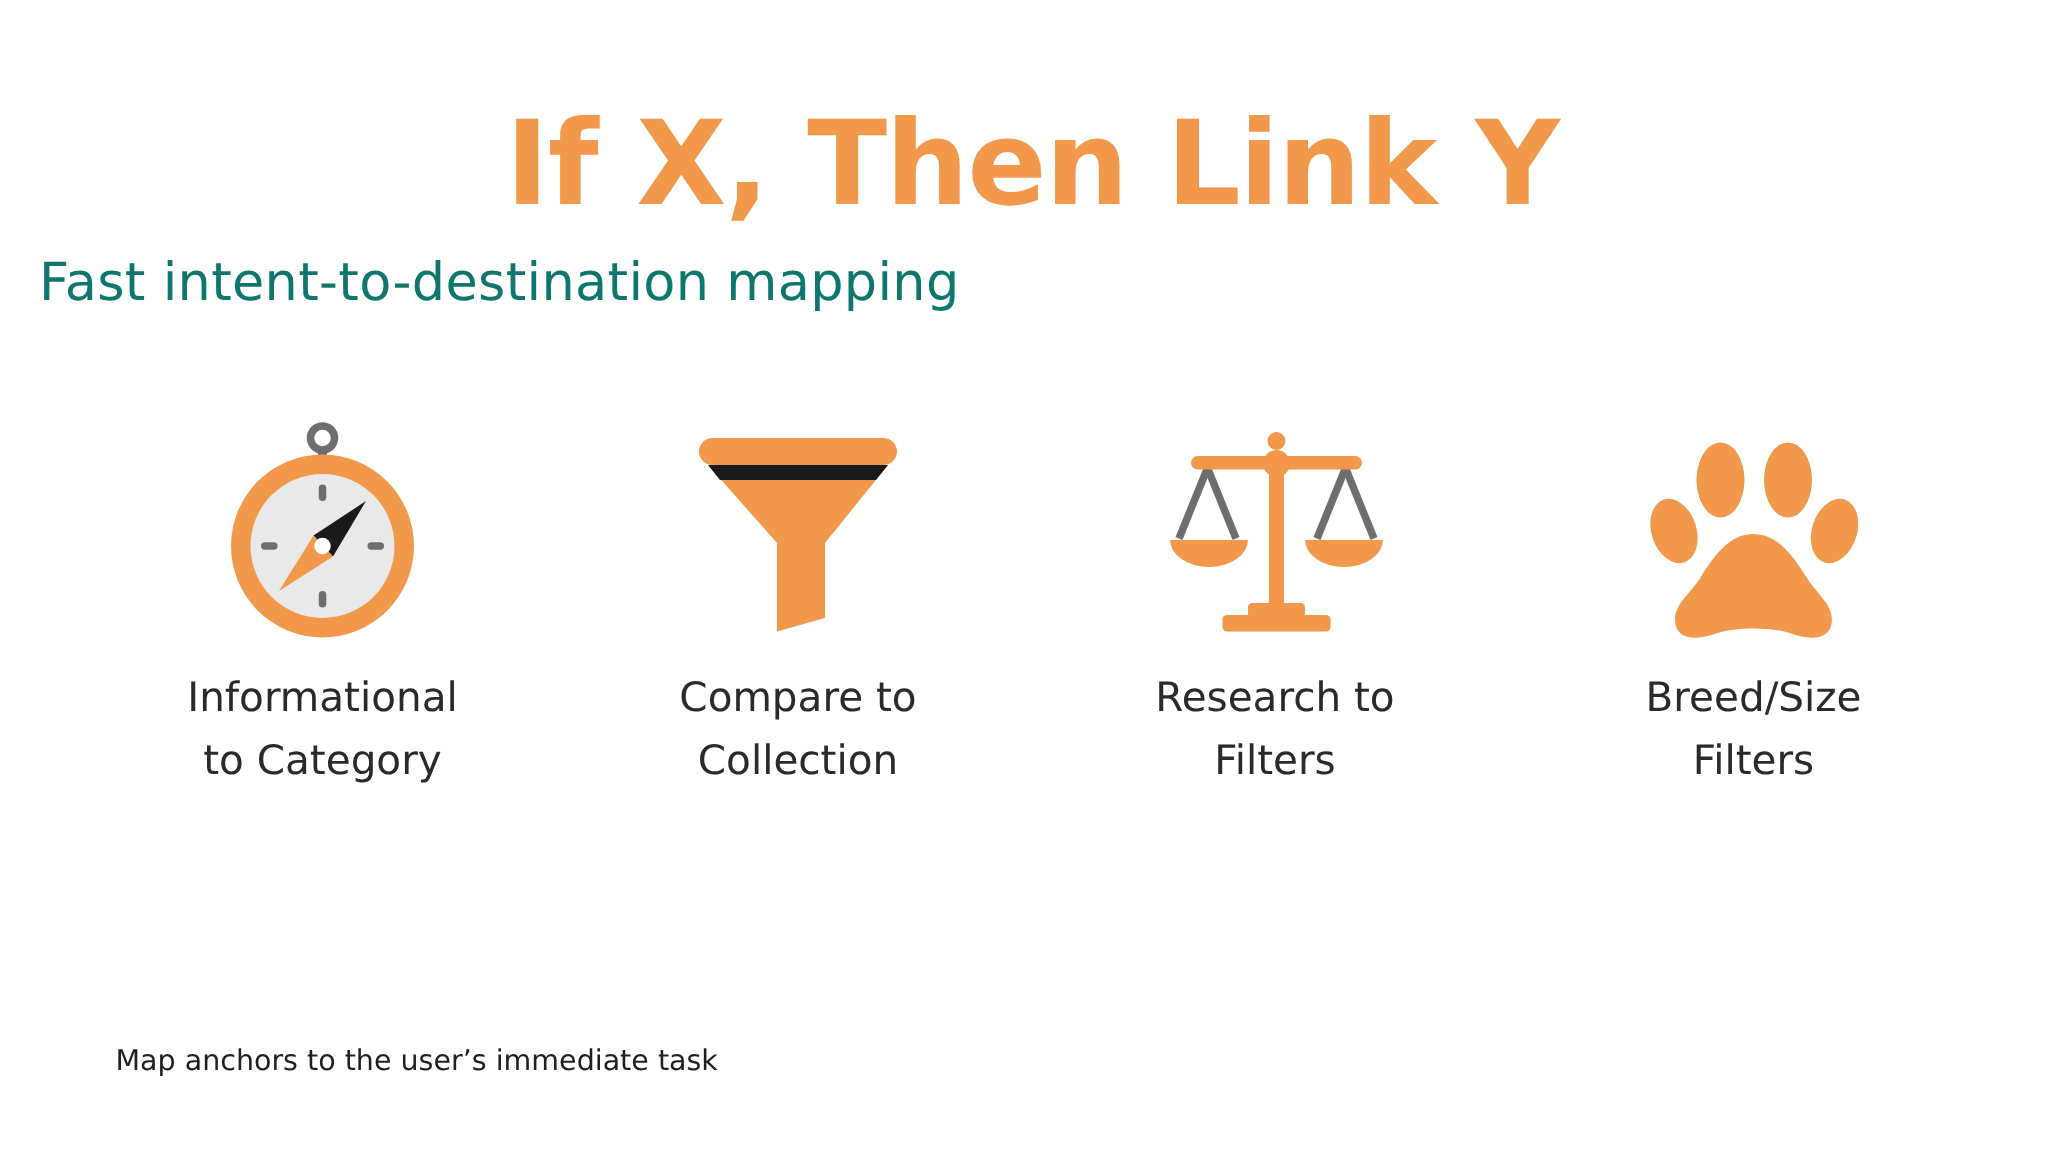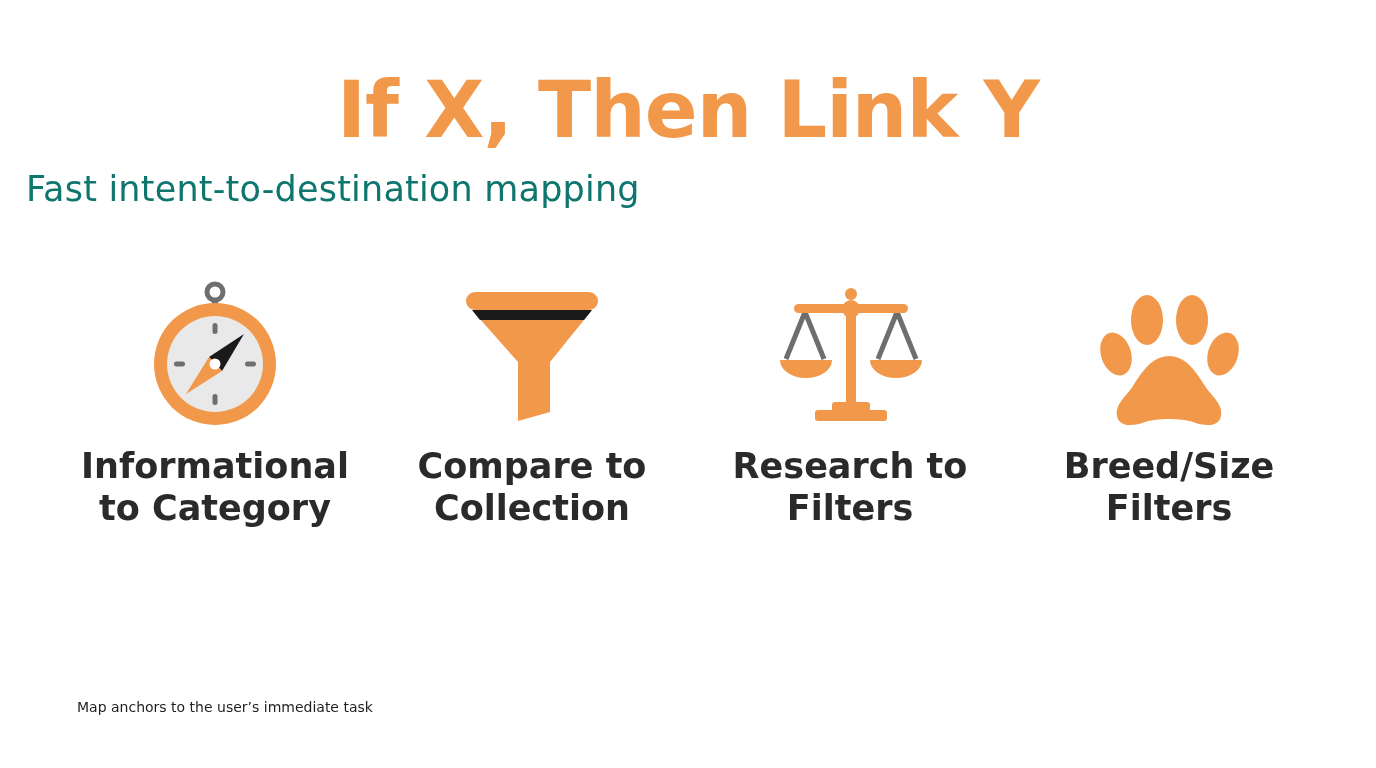--- a/index.html
+++ b/index.html
@@ -55,36 +55,36 @@
     }
     .item .icon {
       width: 160px;
       height: 155px;
       margin: 0 auto;
       display: block;
     }
     .item .label {
       margin-top: 12px;
       font-family: "DejaVu Sans", "Liberation Sans", sans-serif;
-      font-weight: bold;
-      font-size: 35px;
+      font-weight: normal;
+      font-size: 27px;
       line-height: 42px;
       color: #2a2a2a;
       white-space: pre-line;
     }
     .item-1 { left: 55px; }
     .item-2 { left: 372px; }
     .item-3 { left: 690px; }
     .item-4 { left: 1009px; }
     .footer {
       position: absolute;
       left: 77px;
       top: 693px;
       font-family: "DejaVu Sans", "Liberation Sans", sans-serif;
-      font-size: 14px;
+      font-size: 19px;
       color: #1f1f1f;
       line-height: 28px;
     }
   </style>
 </head>
 <body>
 
 <div class="slide">
 
   <div class="title">If X, Then Link Y</div>

